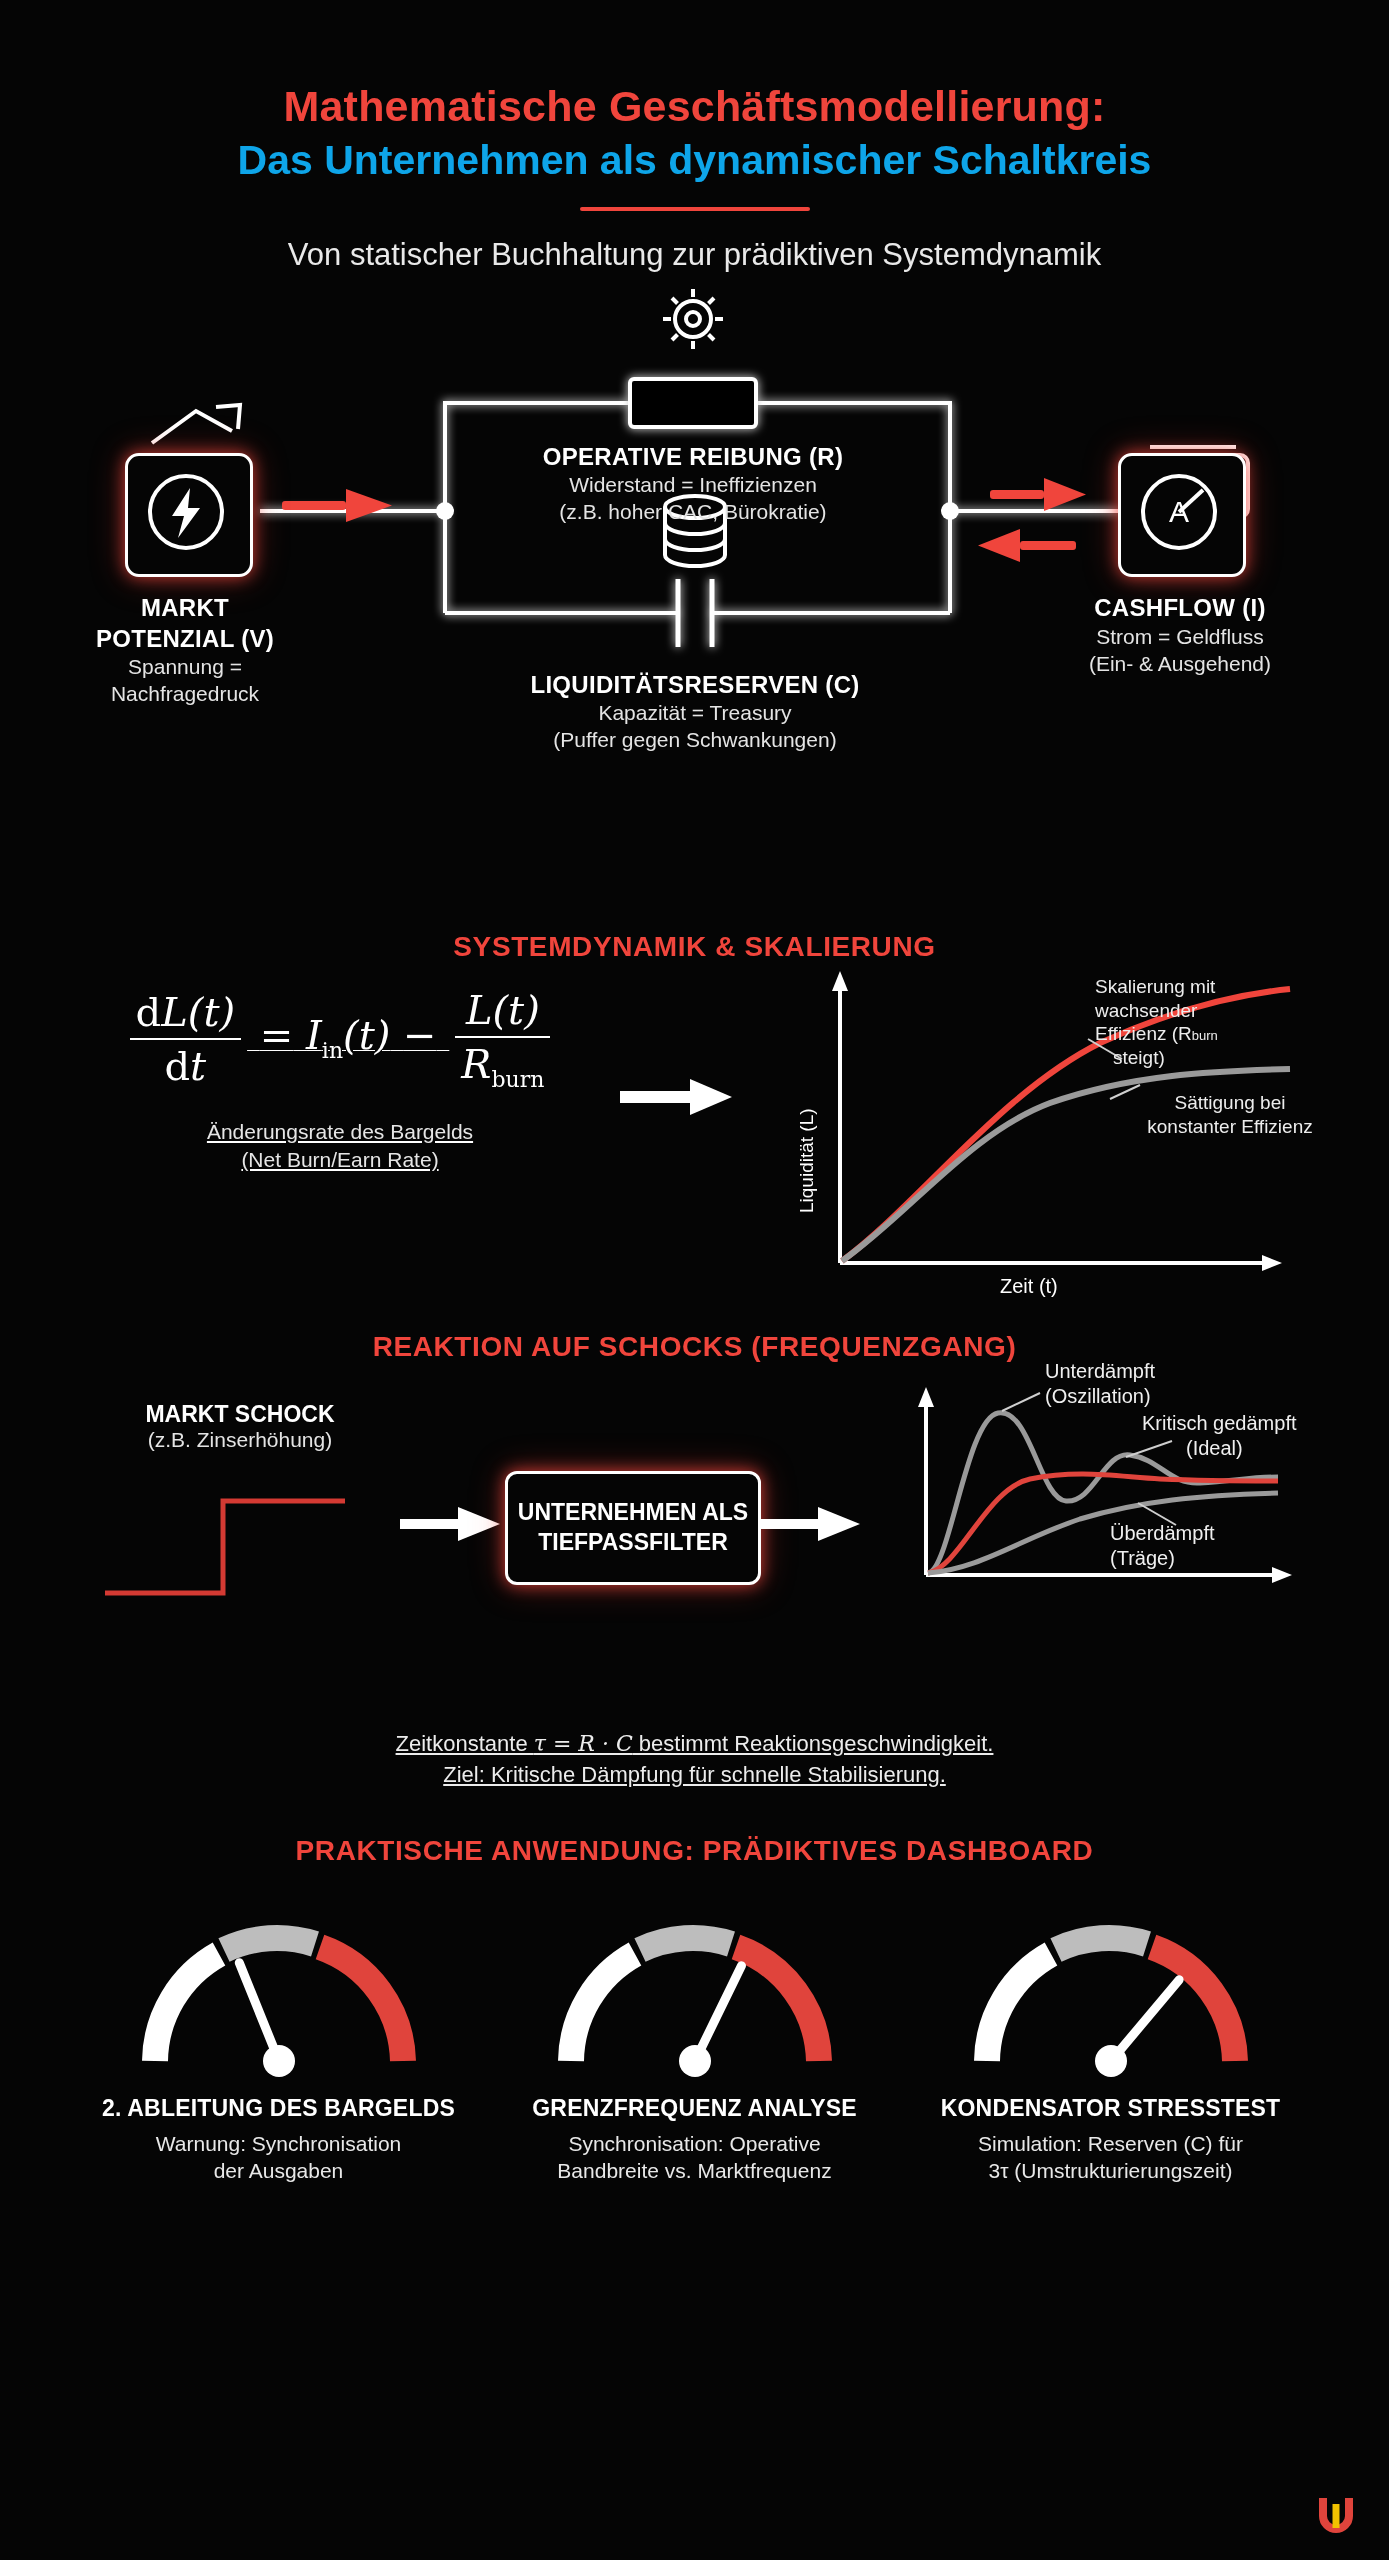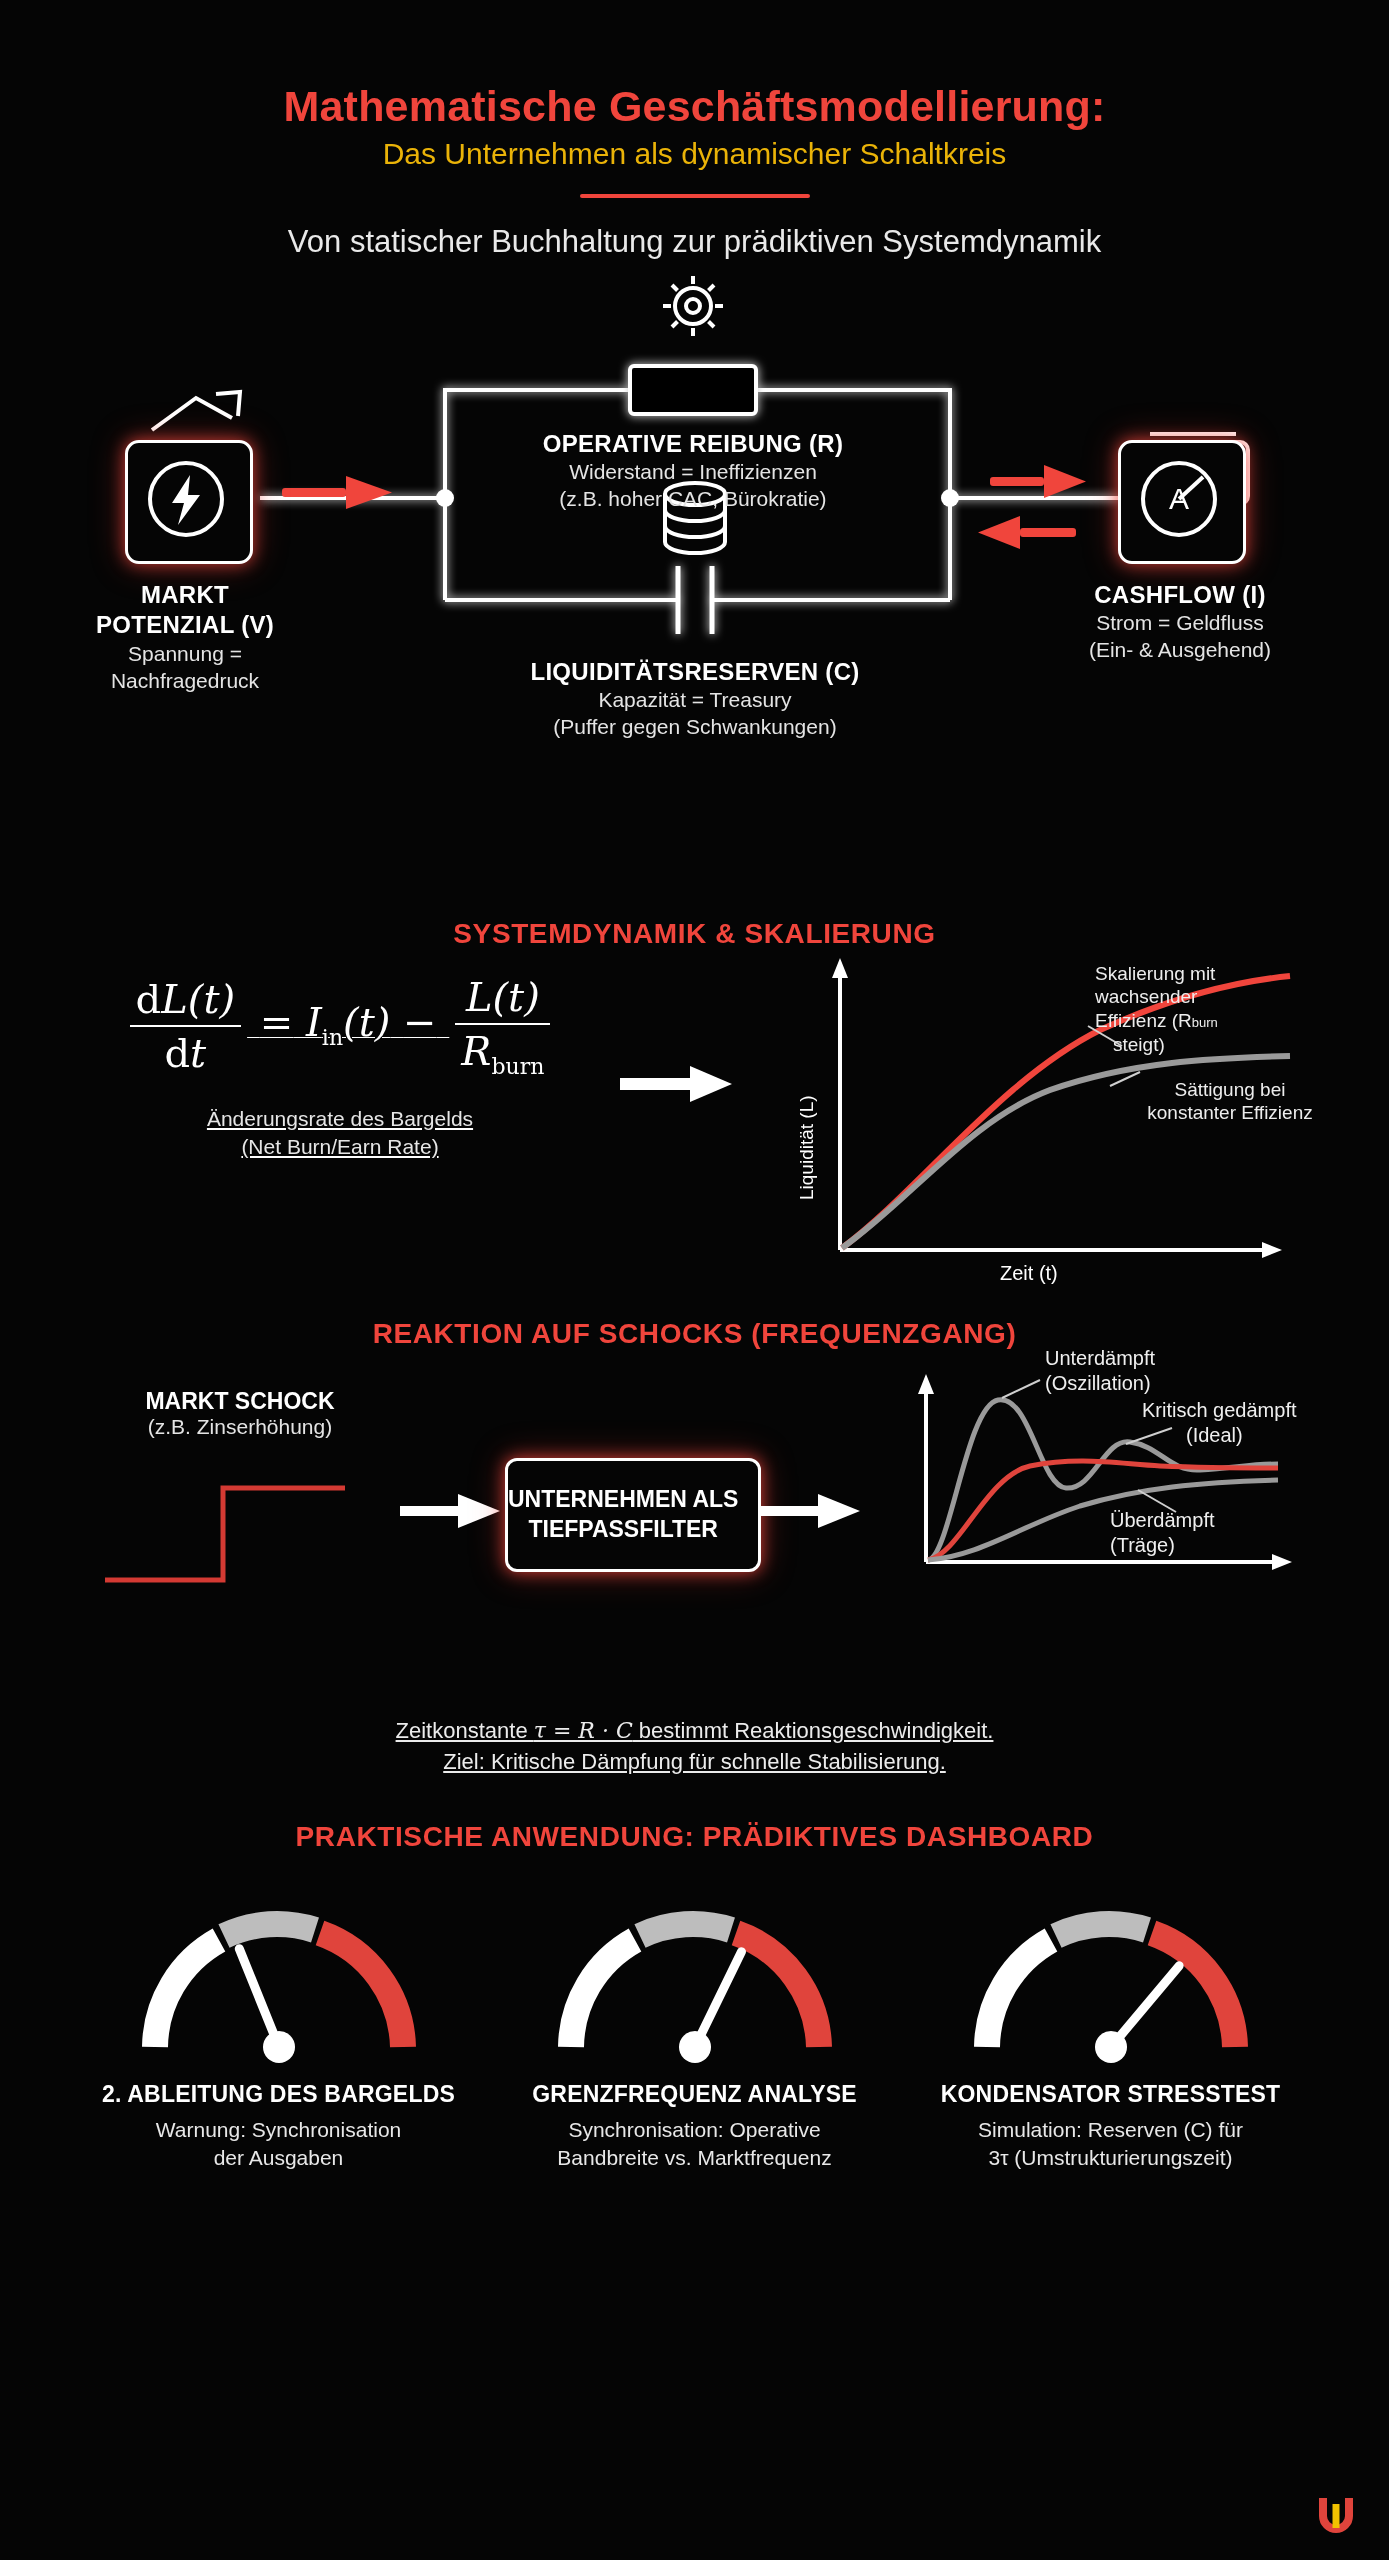--- a/index.html
+++ b/index.html
@@ -28,23 +28,23 @@
     text-align: center;
   }
   .title-line1 {
     font-size: 43px;
     font-weight: bold;
     color: #f0453c;
     letter-spacing: 0.2px;
     line-height: 1.18;
   }
   .title-line2 {
-    font-size: 30px;
-    font-weight: normal;
-    color: #eab308;
+    font-size: 41px;
+    font-weight: bold;
+    color: #0ea5e9;
     line-height: 1.2;
     margin-top: 4px;
   }
   .title-rule {
     width: 230px;
     height: 4px;
     background: #f0453c;
     margin: 22px auto 0 auto;
     border-radius: 2px;
   }
@@ -189,21 +189,21 @@
     position: absolute;
     left: 505px;
     top: 108px;
     width: 250px;
     height: 108px;
     border: 3px solid #ffffff;
     border-radius: 12px;
     box-shadow: 0 0 16px rgba(240,69,60,0.8), 0 0 34px rgba(240,69,60,0.35);
     display: flex;
     align-items: center;
-    justify-content: flex-start;
+    justify-content: center;
     text-align: center;
     font-size: 23px;
     font-weight: bold;
     line-height: 1.3;
     background: #050505;
   }
   .resp-note {
     position: absolute;
     font-size: 20px;
     color: #efefef;

